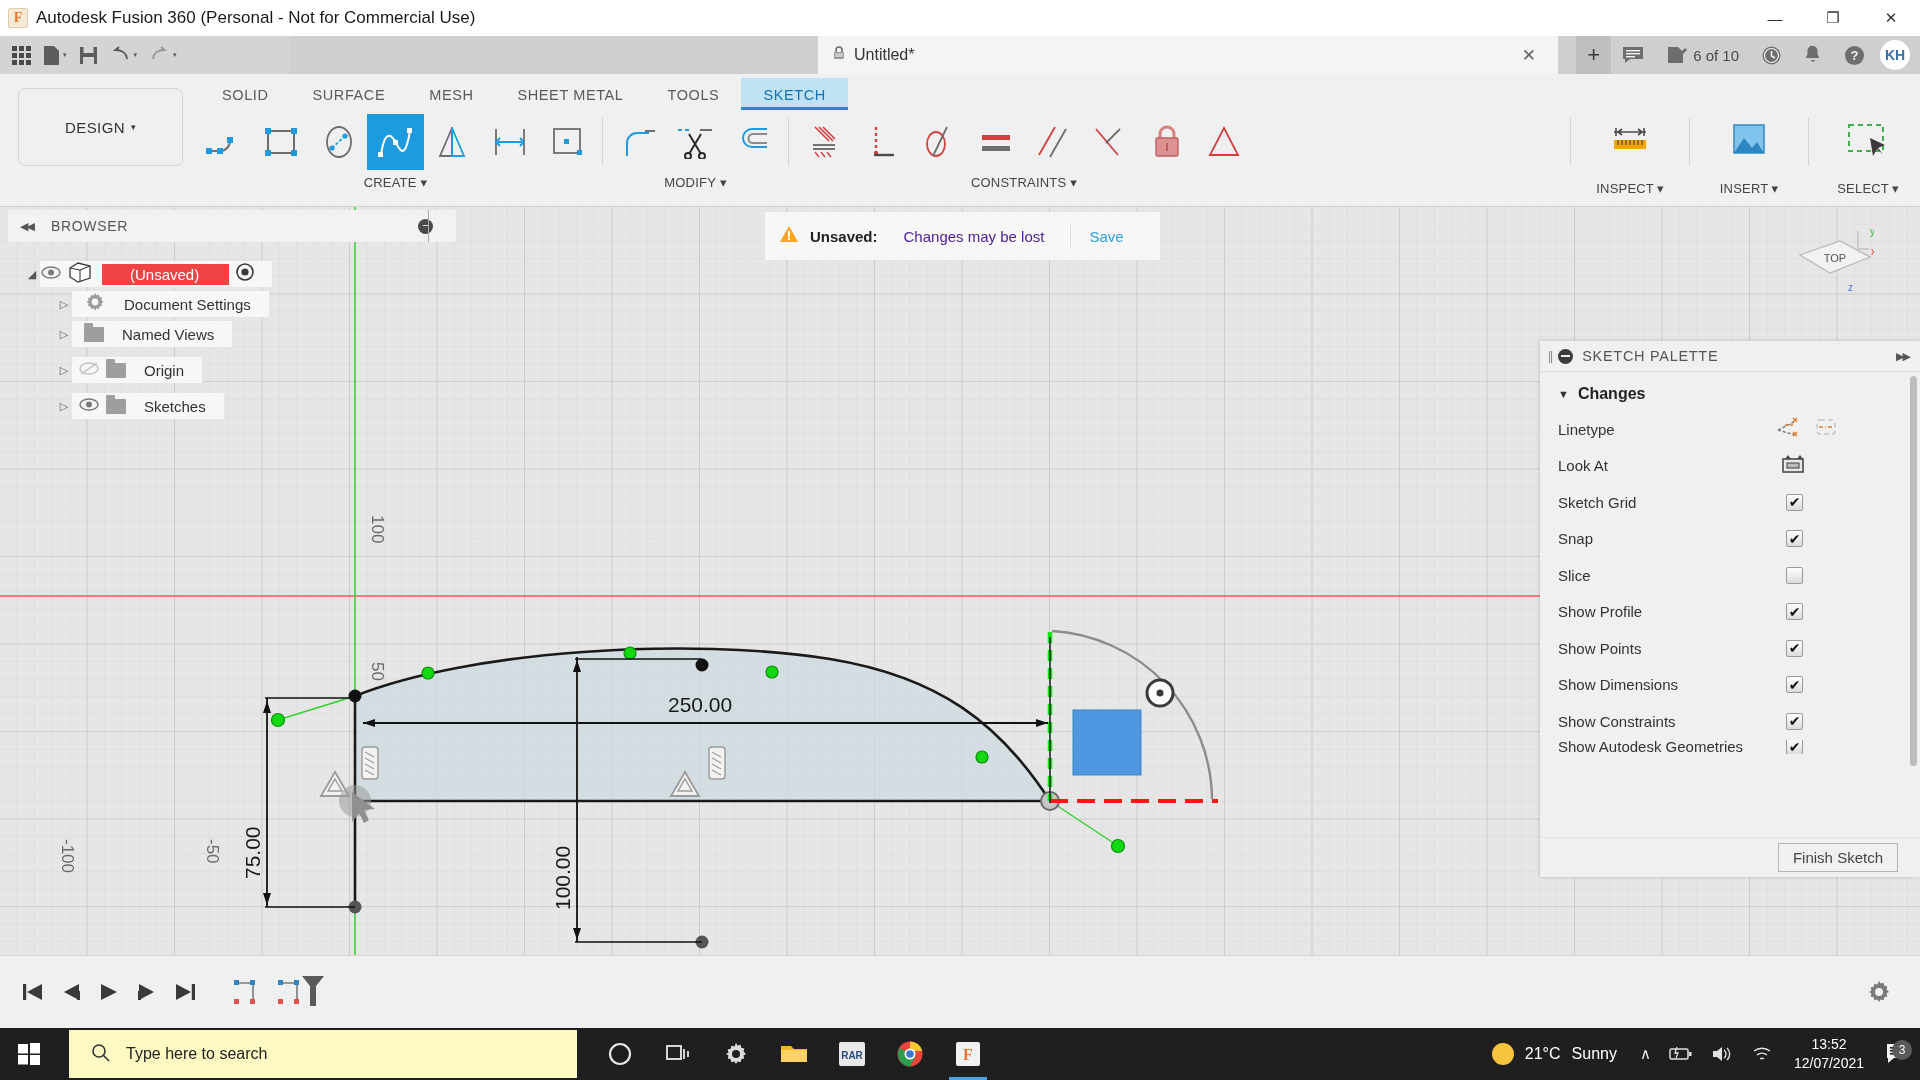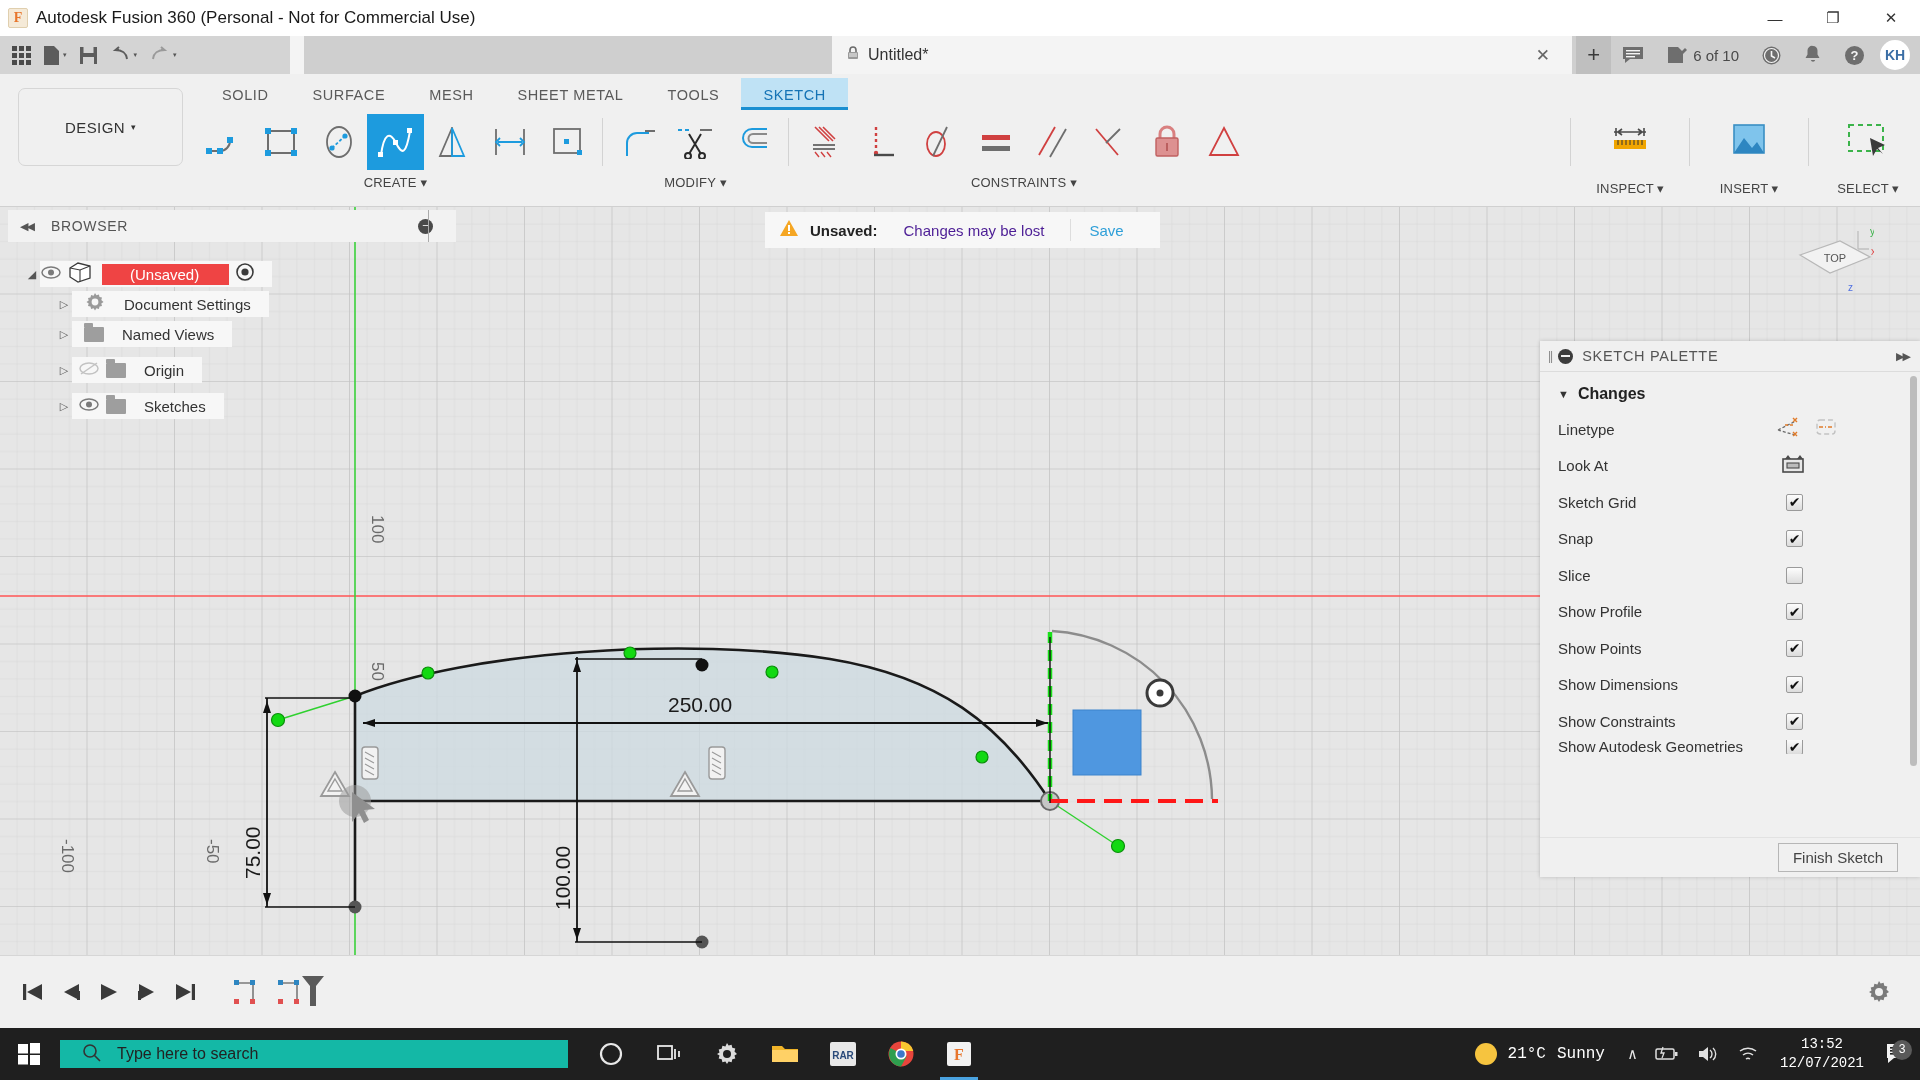--- a/index.html
+++ b/index.html
@@ -38,21 +38,21 @@
     position:absolute; left:0; top:0; height:38px; width:290px;
     background:#d4d4d4; display:flex; align-items:center; padding-left:6px;
   }
   .qa-btn { height:32px; display:flex; align-items:center; padding:0 6px; cursor:default; }
   .qa-caret { font-size:7px; color:#555; margin-left:3px; }
   .grid9 { display:grid; grid-template-columns:repeat(3,5px); grid-template-rows:repeat(3,5px); gap:2px; }
   .grid9 i { background:#4a4a4a; display:block; width:5px; height:5px; }
 
   
   #docstrip {
-    position:absolute; left:304px; top:0; height:38px; right:0;
+    position:absolute; left:290px; top:0; height:38px; right:0;
     background:#cfcfcf; display:flex; align-items:flex-end;
   }
   #doctab {
     position:absolute; left:528px; top:0; height:38px; min-width:740px;
     background:#f4f4f4; display:flex; align-items:center; padding:0 14px;
   }
   #doctab .lock-ico { margin-right:8px; }
   #doctab .dt-label { font-size:16px; color:#333; }
   #doctab .dt-close { margin-left:auto; font-size:17px; color:#666; padding:0 8px; }
   #rightcluster {
@@ -126,21 +126,21 @@
   .tree-row { position:absolute; height:30px; display:flex; align-items:center; }
   .tree-row .tw { display:flex; align-items:center; background:#f7f7f7; height:26px; padding-right:18px; }
   .tri { width:16px; color:#555; font-size:11px; text-align:center; }
   .tree-label { font-size:15px; color:#333; margin-left:10px; }
   .eye { width:22px; text-align:center; }
   .folder { width:20px; height:15px; background:#9e9e9e; border-radius:1px; position:relative; }
   .folder:before { content:""; position:absolute; left:0; top:-4px; width:9px; height:4px; background:#9e9e9e; border-radius:1px 1px 0 0; }
 
   
   #unsaved-bar {
-    position:absolute; left:765px; top:212px; width:395px; height:36px;
+    position:absolute; left:765px; top:212px; width:395px; height:48px;
     background:#f7f7f7; display:flex; align-items:center; padding:0 14px;
     font-size:15px;
   }
   #unsaved-bar .warn { color:#f5a623; font-size:17px; margin-right:11px; }
   #unsaved-bar .u-label { color:#222; font-weight:bold; }
   #unsaved-bar .u-msg { color:#4c1d95; margin-left:26px; }
   #unsaved-bar .u-sep { width:1px; height:22px; background:#ddd; margin-left:26px; }
   #unsaved-bar .u-save { color:#2e9fd8; margin-left:18px; }
 
   
@@ -188,27 +188,27 @@
   #timeline .tl-btn { width:38px; height:44px; display:flex; align-items:center; justify-content:center; }
   #timeline .tl-gear { margin-left:auto; margin-right:22px; }
 
   
   #taskbar {
     position:absolute; left:0; top:1028px; width:1920px; height:52px;
     background:#1f1f1f; display:flex; align-items:center;
   }
   #start-btn { width:58px; height:52px; display:flex; align-items:center; justify-content:center; }
   #search-box {
-    width:508px; height:28px; background:#14b8a6; display:flex; align-items:center;
-    padding-left:22px; margin-left:2px;
+    width:508px; height:48px; background:#fef9c3; display:flex; align-items:center;
+    padding-left:22px; margin-left:11px;
   }
   #search-box .s-text { font-size:16px; color:#222; margin-left:16px; }
   .tb-icon { width:58px; height:52px; display:flex; align-items:center; justify-content:center; position:relative; }
   .tb-icon.active:after { content:""; position:absolute; left:10px; right:10px; bottom:0; height:3px; background:#4aa3e0; }
-  #tray { margin-left:auto; display:flex; align-items:center; height:52px;font-family:Liberation Mono, monospace; }
+  #tray { margin-left:auto; display:flex; align-items:center; height:52px; }
   #tray .t-item { padding:0 9px; color:#e8e8e8; display:flex; align-items:center; }
   #weather { display:flex; align-items:center; color:#fff; font-size:16px; gap:11px; padding:0 14px; }
   #weather .sun { width:22px; height:22px; border-radius:50%; background:#f6c43f; }
   #clock { color:#fff; font-size:14px; text-align:center; line-height:19px; padding:0 12px; }
   #notif { position:relative; padding:0 16px 0 10px; }
   #notif .badge {
     position:absolute; right:8px; bottom:6px; width:20px; height:20px; border-radius:50%;
     background:#5a5a5a; color:#fff; font-size:12px; line-height:20px; text-align:center;
   }
 </style>

